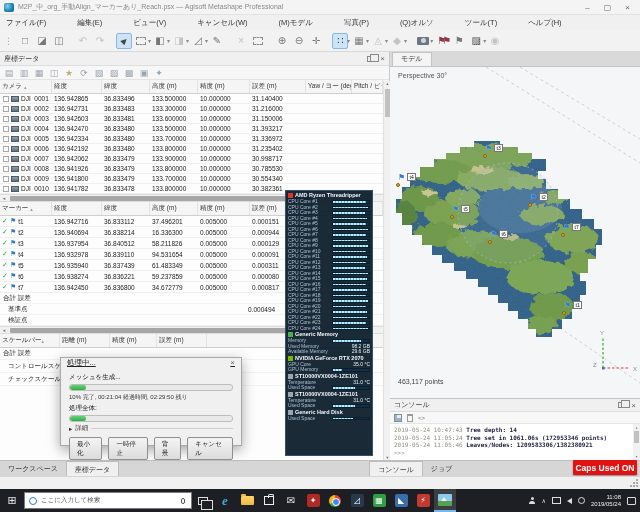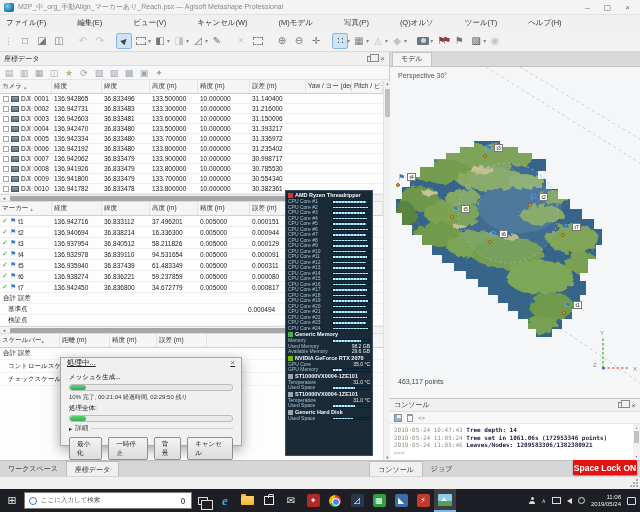--- a/index.html
+++ b/index.html
@@ -759,21 +759,21 @@
   </div>
 </div>
 
 <div class="abs" id="bottom-tabs">
   <span class="btab">ワークスペース</span>
   <span class="btab active">座標データ</span>
   <span style="width:250px;"></span>
   <span class="btab active">コンソール</span>
   <span class="btab">ジョブ</span>
 </div>
-<div class="abs" id="caps-badge">Space Lock ON</div>
+<div class="abs" id="caps-badge">Caps Used ON</div>
 <div class="abs" id="statusbar">
     <span class="grip"></span>
   </div>
 
 <div class="abs" id="progress-dialog">
   <div id="pd-title">
     <span>処理中...</span>
     <span class="sp"></span>
     <span class="ico-x">×</span>
   </div>

